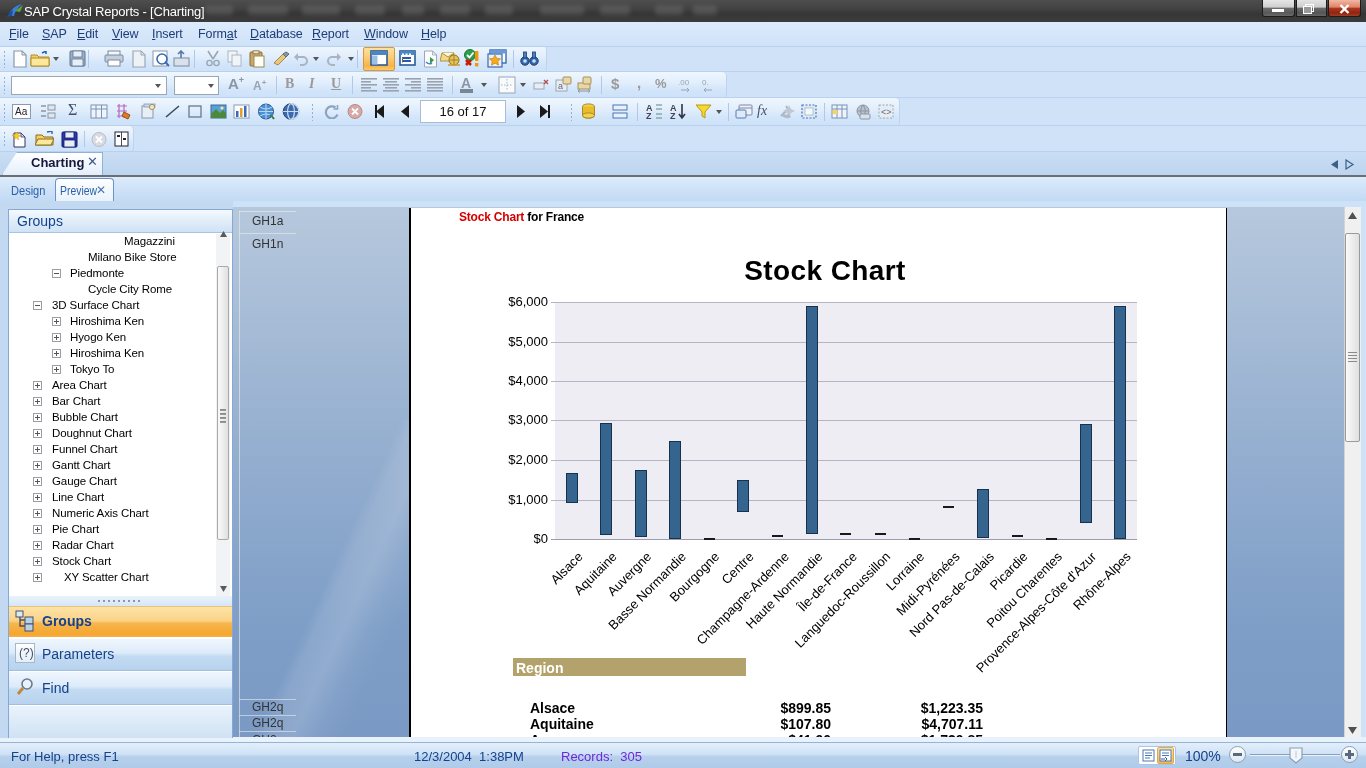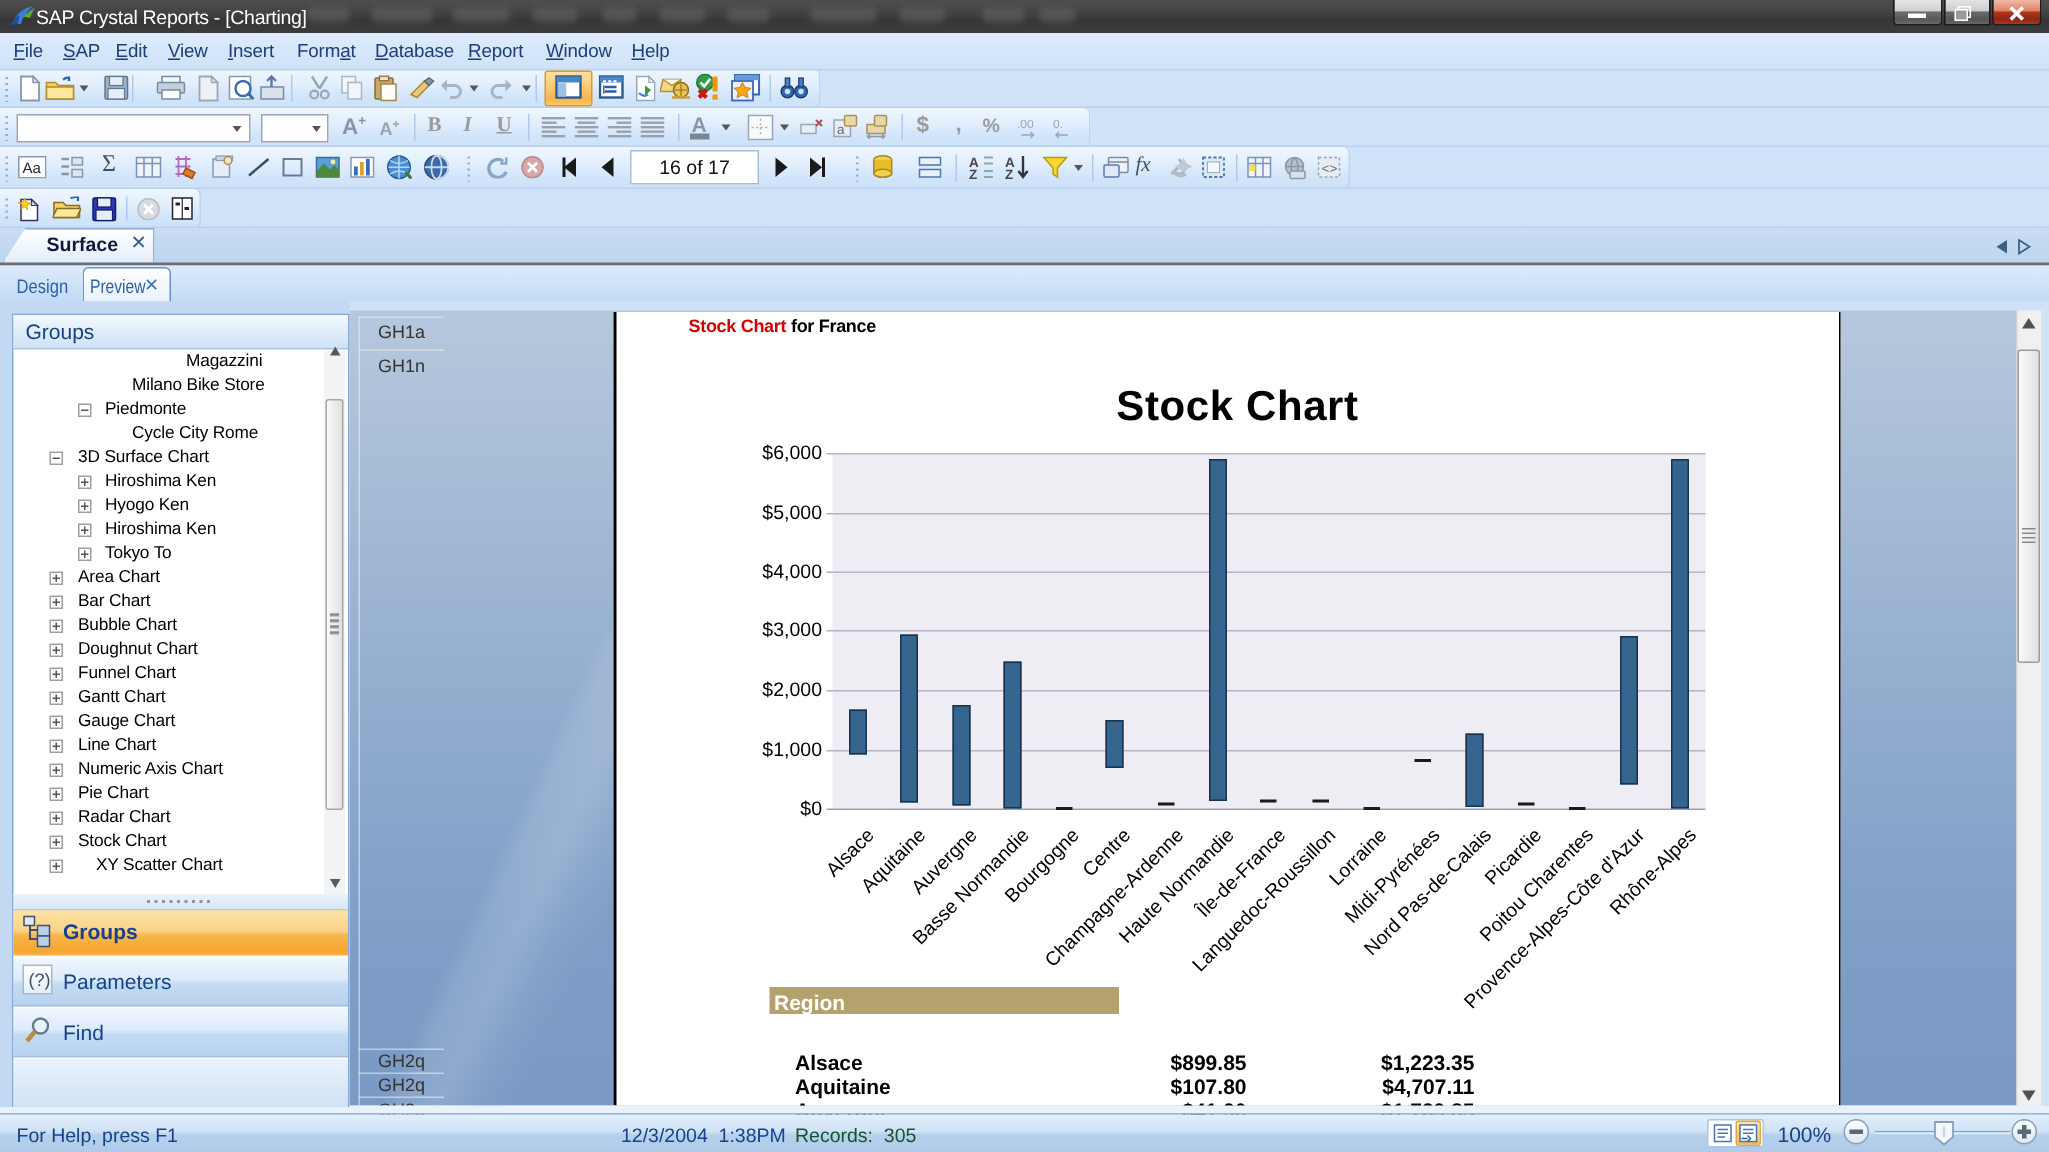--- a/index.html
+++ b/index.html
@@ -427,21 +427,21 @@
     </svg>
 <svg class="ab" style="left:114px;top:131px" width="15" height="16" viewBox="0 0 15 16">
       <rect x="1" y="1" width="13" height="14" fill="#fff" stroke="#223"></rect>
       <path d="M7.5 1 v14" stroke="#223" stroke-width=".8"></path>
       <rect x="3" y="4" width="3" height="2" fill="#223"></rect>
       <rect x="9" y="7" width="3" height="2" fill="#223"></rect>
     </svg>
 <div class="ab" style="left:0;top:152px;width:1366px;height:24px;background:linear-gradient(#cadef4,#bcd4ef);"></div>
 <div class="ab" style="left:0;top:175px;width:1366px;height:2px;background:#6e6e72;"></div>
 <div class="ab" style="left:2px;top:152px;width:101px;height:23px;background:linear-gradient(#ffffff,#f0f6fd 55%,#e2eefb);border:1px solid #8fb0d8;border-bottom:none;clip-path:polygon(15px 0,101px 0,101px 23px,0 23px);"></div>
-<div class="tx" style="left:31px;top:155px;font-size:13px;font-weight:bold;color:#16163e;">Surface</div>
+<div class="tx" style="left:31px;top:155px;font-size:13px;font-weight:bold;color:#16163e;">Charting</div>
 <div class="tx" style="left:87px;top:154px;font-size:13px;color:#3a5a8c;">✕</div>
 <svg class="ab" style="left:1329px;top:159px" width="11" height="11" viewBox="0 0 11 11">
       <path d="M9 1 L2 5.5 L9 10 Z" fill="#3d5f86"></path>
     </svg>
 <svg class="ab" style="left:1344px;top:159px" width="11" height="11" viewBox="0 0 11 11">
       <path d="M2 1 L9 5.5 L2 10 Z" fill="none" stroke="#3d5f86" stroke-width="1.2"></path>
     </svg>
 <div class="ab" style="left:0;top:177px;width:1366px;height:24px;background:linear-gradient(#dcebfb,#c2daf4);"></div>
 <div class="tx" style="left:11px;top:183px;font-size:13px;color:#2b5fa8;transform:scaleX(.85);transform-origin:0 0;">Design</div>
 <div class="ab" style="left:55px;top:178px;width:59px;height:23px;background:linear-gradient(#fdfeff,#e8f2fc);border:1px solid #6a94c8;border-bottom:none;border-radius:4px 4px 0 0;"></div>
@@ -677,21 +677,21 @@
 <svg class="ab" style="left:16px;top:677px" width="20" height="20" viewBox="0 0 20 20">
 <circle cx="11" cy="7" r="5" fill="#e8f2fa" stroke="#6a7a8e" stroke-width="1.6"></circle>
 <path d="M7 11 L2 17" stroke="#c08a3e" stroke-width="3"></path>
     </svg>
 <div class="tx" style="left:42px;top:680px;font-size:14px;color:#15428b;">Find</div>
 <div class="ab" style="left:9px;top:706px;width:223px;height:32px;background:linear-gradient(#eaf3fc,#cfe2f4);"></div>
 <div class="ab" style="left:0;top:738px;width:1366px;height:4px;background:#e9f1fa;"></div>
 <div class="ab" style="left:0;top:742px;width:1366px;height:26px;background:linear-gradient(#e3eefb 0%,#cfe2f6 45%,#b6d0ec 55%,#b0cbe9 100%);border-top:1px solid #96b4d4;"></div>
 <div class="tx" style="left:11px;top:749px;font-size:13px;color:#15428b;">For Help, press F1</div>
 <div class="tx" style="left:414px;top:749px;font-size:13px;color:#15428b;">12/3/2004&nbsp;&nbsp;1:38PM</div>
-<div class="tx" style="left:530px;top:749px;font-size:13px;color:#14532d;">Records:&nbsp; 305</div>
+<div class="tx" style="left:561px;top:749px;font-size:13px;color:#6d28d9;">Records:&nbsp; 305</div>
 <div class="ab" style="left:1138px;top:746px;width:38px;height:19px;background:#fff;border:1px solid #b0c4dc;border-radius:2px;"></div>
 <svg class="ab" style="left:1142px;top:749px" width="13" height="13" viewBox="0 0 13 13">
       <rect x="1" y="1" width="11" height="11" fill="#fff" stroke="#4a76b8"></rect>
       <path d="M3 4 h7 M3 6.5 h7 M3 9 h5" stroke="#4a76b8"></path>
     </svg>
 <div class="ab" style="left:1157px;top:747px;width:17px;height:17px;background:linear-gradient(#fde3a7,#f7b64d);border:1px solid #e0a848;border-radius:2px;"></div>
 <svg class="ab" style="left:1159px;top:749px" width="13" height="13" viewBox="0 0 13 13">
       <rect x="1" y="1" width="11" height="11" fill="#fff" stroke="#4a76b8"></rect>
       <path d="M3 4 h7 M3 6.5 h7" stroke="#4a76b8"></path>
       <path d="M2 10 h4 M6 8 l2 2 -2 2" stroke="#2a5a9a" fill="none"></path>

